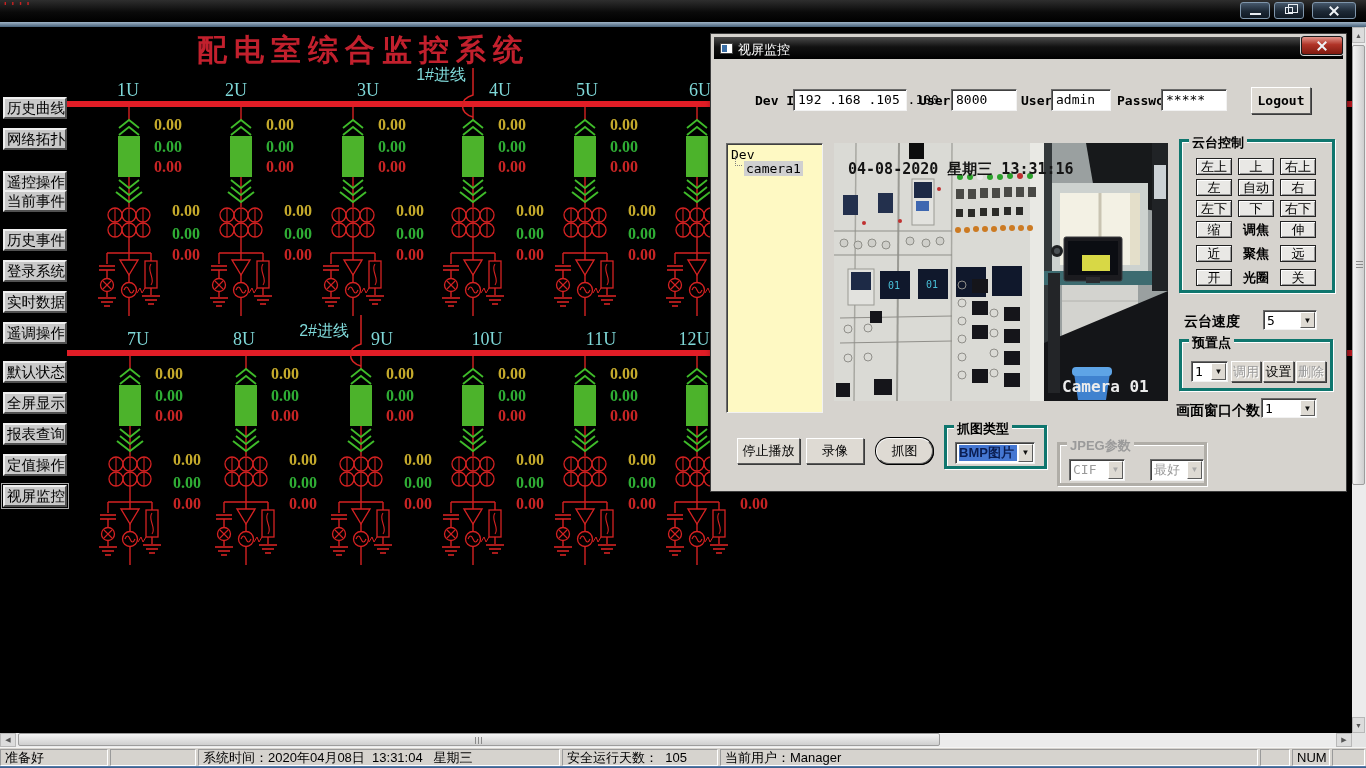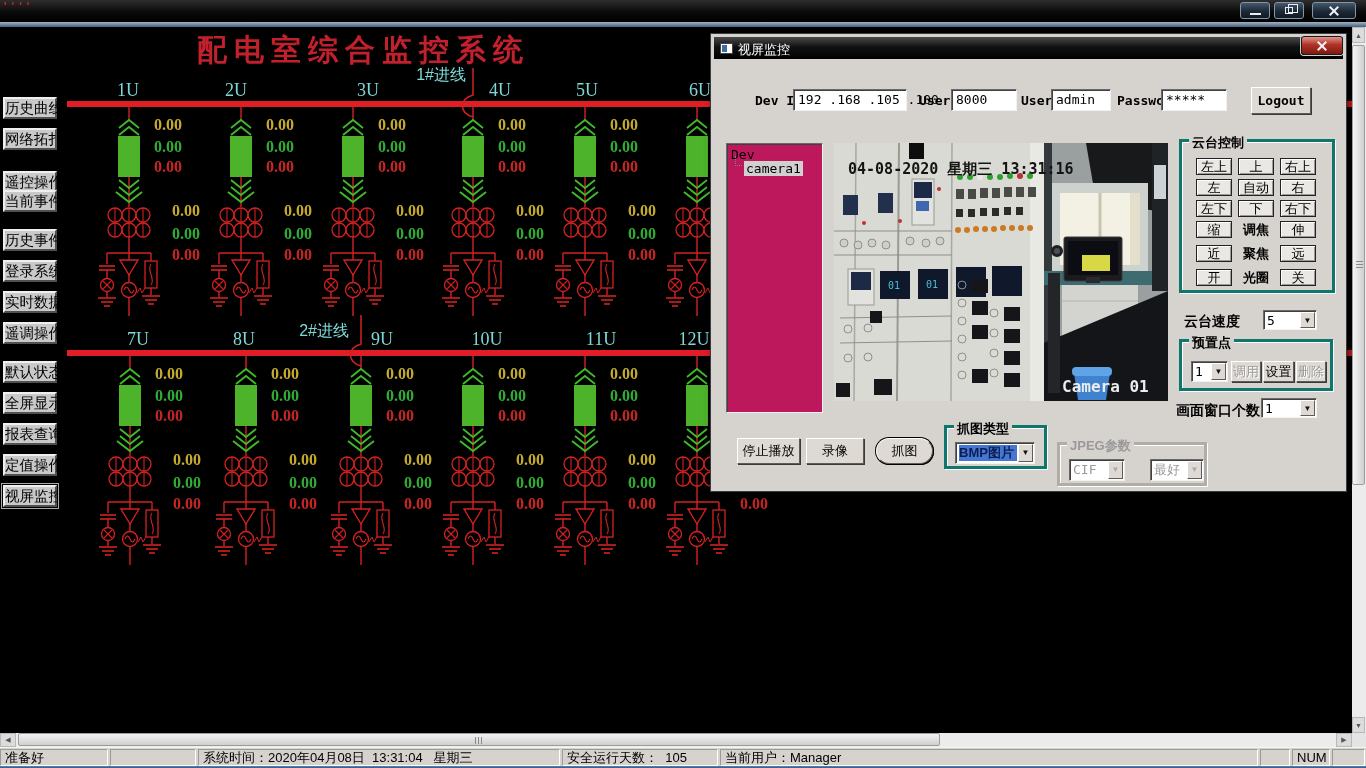--- a/index.html
+++ b/index.html
@@ -18,23 +18,23 @@
   .glyph-restore{position:absolute;left:10px;top:4px;width:8px;height:7px;border:1px solid #e9eef3;background:transparent;}
   .glyph-restore:before{content:"";position:absolute;left:2px;top:-4px;width:8px;height:7px;border:1px solid #e9eef3;}
   .glyph-x{position:absolute;left:50%;top:50%;width:12px;height:12px;transform:translate(-50%,-50%);}
   .glyph-x:before,.glyph-x:after{content:"";position:absolute;left:5px;top:0;width:2px;height:12px;background:#eef2f6;}
   .glyph-x:before{transform:rotate(45deg);} .glyph-x:after{transform:rotate(-45deg);}
   .topstrip{position:absolute;left:0;top:22px;width:1366px;height:5px;
     background:linear-gradient(180deg,#9fb4c6,#5c7florida 60%,#47617a);background:linear-gradient(180deg,#9fb4c6,#47617a);z-index:69;}
   
   .content{position:absolute;left:0;top:27px;width:1352px;height:706px;background:#000;overflow:hidden;}
   .main-title{position:absolute;left:197px;top:3px;color:#c2202d;font-size:30px;font-weight:bold;letter-spacing:7px;white-space:nowrap;}
-  .side-btn{position:absolute;left:3px;width:54px;height:22px;background:#c9c9c9;color:#000;
+  .side-btn{position:absolute;left:3px;width:64px;height:22px;background:#c9c9c9;color:#000;
     border-top:2px solid #efefef;border-left:2px solid #efefef;border-right:2px solid #505050;border-bottom:2px solid #505050;
-    font-size:14.5px;text-align:left;line-height:18px;white-space:nowrap;z-index:5;}
+    font-size:14.5px;text-align:right;line-height:18px;white-space:nowrap;z-index:5;}
   .side-btn.focused{outline:1px solid #a8a8a8;outline-offset:1px;}
   
   .sb-h{position:absolute;left:0;top:733px;width:1352px;height:14px;background:#ececec;z-index:60;}
   .sb-v{position:absolute;left:1352px;top:27px;width:14px;height:706px;background:#ececec;z-index:60;}
   .sb-btn{position:absolute;background:#dcdcdc;border:1px solid #b8b8b8;color:#555;
     font-size:7px;text-align:center;line-height:12px;}
   .sb-thumb{position:absolute;background:linear-gradient(180deg,#f4f4f4,#cfcfcf);border:1px solid #9d9d9d;border-radius:2px;}
   .sb-v .sb-thumb{background:linear-gradient(90deg,#f4f4f4,#cfcfcf);}
   .grip-h{position:absolute;left:50%;top:3px;width:8px;height:7px;transform:translateX(-50%);
     background:repeating-linear-gradient(90deg,#8a8a8a 0 1px,transparent 1px 3px);}
@@ -63,21 +63,21 @@
   .sunken-input{position:absolute;background:#fff;border:1px solid;border-color:#6a6a6a #f2f2f2 #f2f2f2 #6a6a6a;
     box-shadow:inset 1px 1px 0 #404040;font:13px "DejaVu Sans Mono",monospace;line-height:20px;padding-left:4px;white-space:pre;}
   .win-btn{position:absolute;background:#dedad3;border:1px solid;border-color:#fff #5c5c5c #5c5c5c #fff;
     box-shadow:1px 1px 0 #3a3a3a;text-align:center;font:bold 13px "DejaVu Sans Mono",monospace;}
   .win-btn.cjk{font:13px "Liberation Sans","DejaVu Sans",sans-serif;}
   .win-btn.default{box-shadow:0 0 0 1px #000, 1px 1px 0 #000;}
   .win-btn.disabled{color:#9a9a9a;text-shadow:1px 1px 0 #fff;}
   .group{position:absolute;border:3px solid #0f766e;box-shadow:inset 1px 1px 0 #fff,1px 1px 0 #fff;}
   .group-title{position:absolute;top:-8px;left:7px;background:#d6d3ce;padding:0 3px;font-size:13px;font-weight:bold;white-space:nowrap;}
   .group.disabled{border-color:#b0ada7;margin-top:17px;} .group.disabled .group-title{color:#9a9a9a;}
-  .tree{position:absolute;background:#be185d;border:1px solid;border-color:#6a6a6a #f2f2f2 #f2f2f2 #6a6a6a;
+  .tree{position:absolute;background:#fef9c3;border:1px solid;border-color:#6a6a6a #f2f2f2 #f2f2f2 #6a6a6a;
     box-shadow:inset 1px 1px 0 #404040;font:13px "DejaVu Sans Mono",monospace;padding-left:25px;}
   .tree-root{position:absolute;left:4px;top:3px;}
   .tree-branch{position:absolute;left:8px;top:12px;width:7px;height:10px;border-left:1px dotted #808080;border-bottom:1px dotted #808080;}
   .tree-item{position:absolute;left:17px;top:17px;background:#d0d0d0;padding:0 2px;}
   .ptz-btn{position:absolute;width:36px;height:17px;background:#e9e8e5;border:1px solid #222;
     box-shadow:inset 1px 1px 0 #fff,inset -1px -1px 0 #9a9a9a;font-size:13px;text-align:center;line-height:15px;}
   .ptz-lbl{position:absolute;width:40px;text-align:center;font-size:13px;font-weight:bold;}
   .dd{position:absolute;background:#fff;border:1px solid;border-color:#6a6a6a #f2f2f2 #f2f2f2 #6a6a6a;
     box-shadow:inset 1px 1px 0 #404040;}
   .dd-val{position:absolute;left:3px;top:2px;right:17px;bottom:2px;font:13px "Liberation Sans",sans-serif;line-height:16px;white-space:nowrap;overflow:hidden;}

